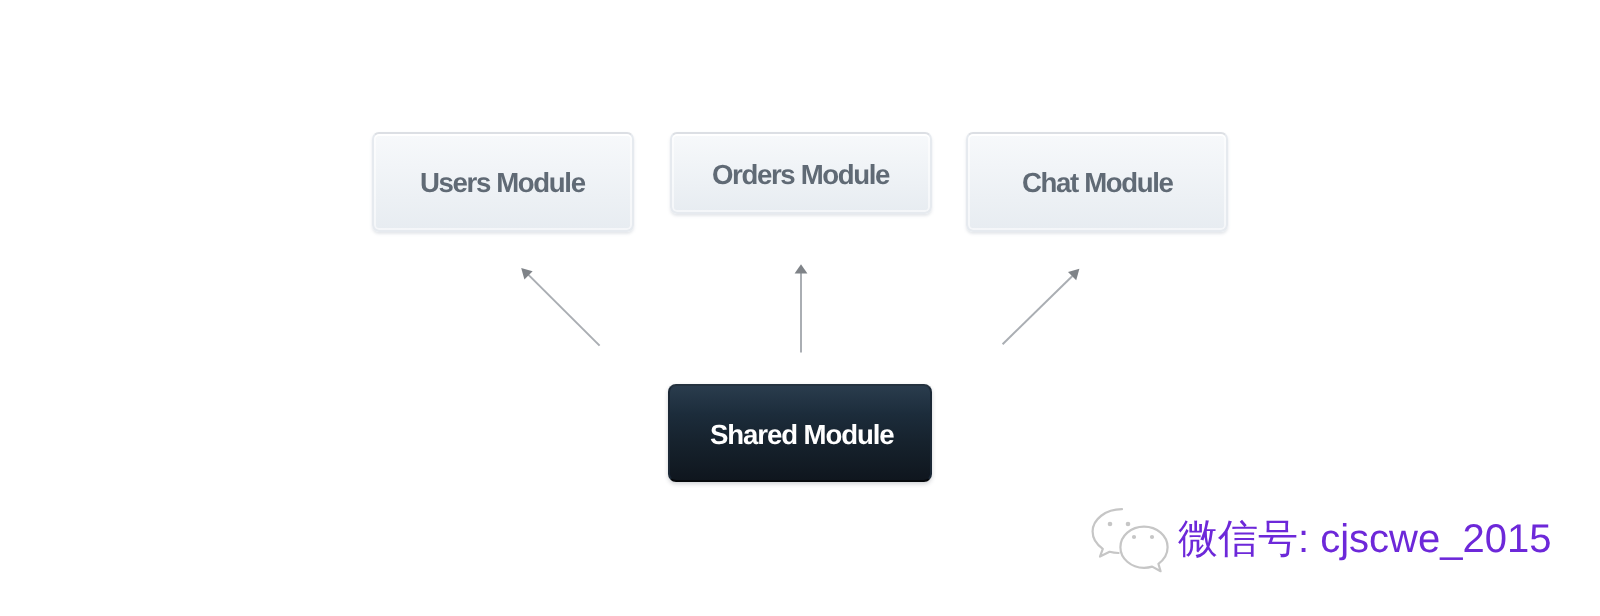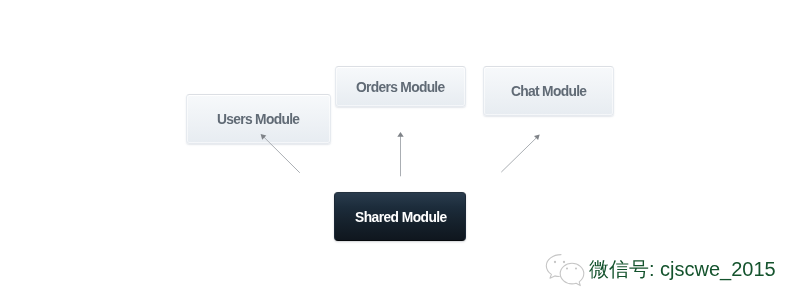--- a/index.html
+++ b/index.html
@@ -8,27 +8,27 @@
   .module span{position:relative;top:1px;transform:translateZ(0);will-change:transform;}
   .dark span{top:1px;letter-spacing:-0.55px;margin-left:1px;}
   .module{position:absolute;left:0;top:0;box-sizing:border-box;display:flex;align-items:center;justify-content:center;
     border-radius:3.5px;font-size:13.8px;font-weight:700;letter-spacing:-0.68px;line-height:1;}
   .light{background:linear-gradient(180deg,#f7f9fb 0%,#e7ecf1 100%);border:1px solid #e6eaef;border-top-color:#dcdfe4;color:#606a75;
     box-shadow:0 1px 1.5px rgba(165,175,190,.30), inset 0 0 0 1px rgba(255,255,255,.55), inset 0 1px 0 rgba(255,255,255,.9);}
   .dark{border-radius:4px;background:linear-gradient(180deg,#2a3c4d 0%,#1c2c3b 30%,#16222d 60%,#0f161e 100%);color:#ffffff;
     border:1px solid #1b2836;border-bottom-color:#05080b;border-top-color:#24323f;
     box-shadow:0 1px 2px rgba(40,50,65,.22);}
   svg.arrows{position:absolute;left:0;top:0;}
-  .wm{position:absolute;display:flex;align-items:center;color:#14532d;font-size:20px;font-weight:400;transform:translateZ(0);will-change:transform;}
+  .wm{position:absolute;display:flex;align-items:center;color:#6d28d9;font-size:20px;font-weight:400;transform:translateZ(0);will-change:transform;}
 </style>
 </head>
 <body>
 
 <div id="stage">
-  <div class="module light" style="left:186px;top:66px;width:145px;height:50px;margin-top:28px;">
+  <div class="module light" style="left:186px;top:66px;width:131px;height:50px;">
     <span>Users Module</span>
   </div>
   <div class="module light" style="left:335px;top:66px;width:131px;height:41px;">
     <span>Orders Module</span>
   </div>
   <div class="module dark" style="left:334px;top:192px;width:132px;height:49px;">
     <span>Shared Module</span>
   </div>
   <div class="module light" style="left:483px;top:66px;width:131px;height:50px;">
     <span>Chat Module</span>

